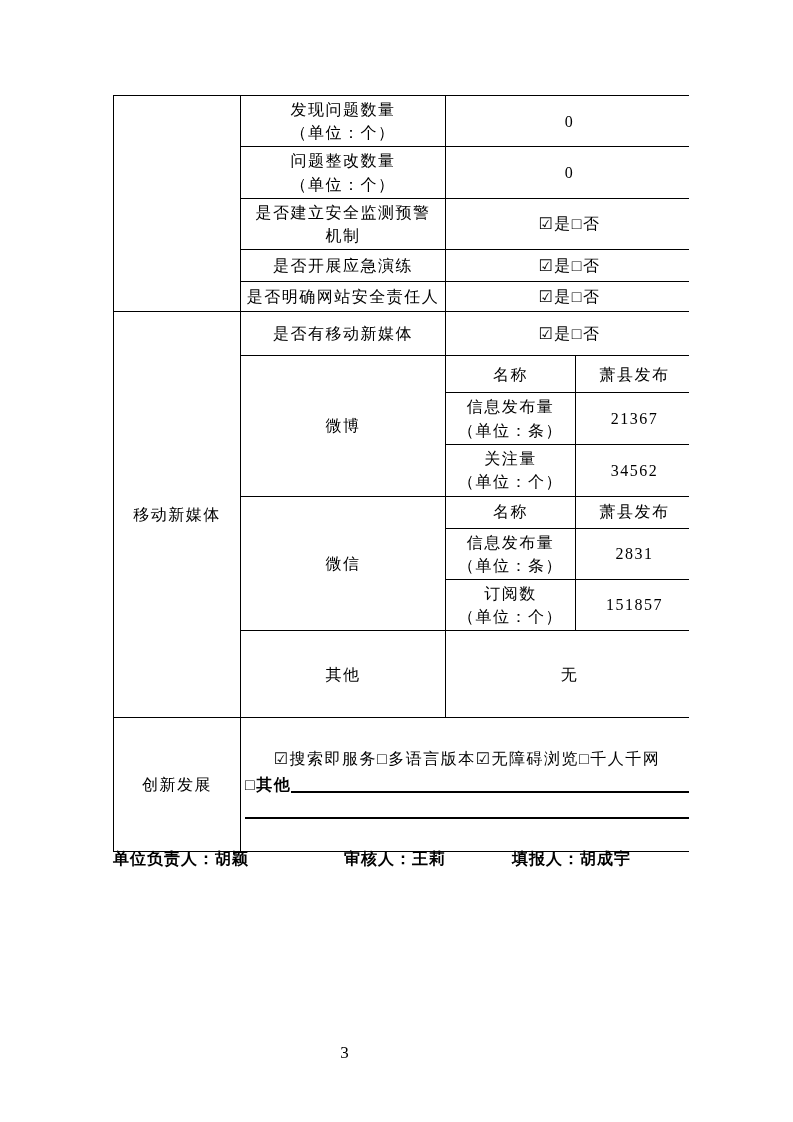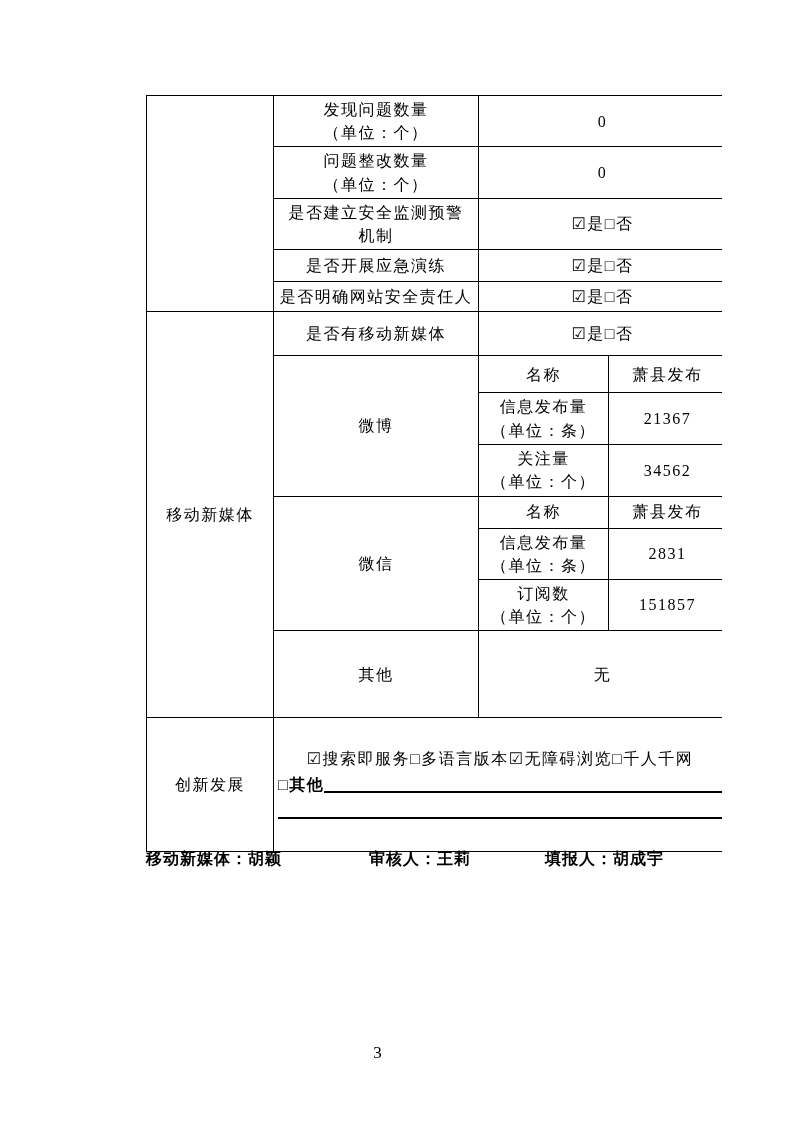--- a/index.html
+++ b/index.html
@@ -5,21 +5,20 @@
   * { box-sizing: border-box; }
   html, body { margin: 0; padding: 0; background: #ffffff; }
   .page {
     position: relative;
     width: 689px;
     height: 1122px;
     background: #ffffff;
     color: #000;
     font-family: "Liberation Serif", "DejaVu Serif", serif;
     overflow: hidden;
-    margin-left: 33px;
   }
   table.report {
     position: absolute;
     left: 113px;
     top: 95px;
     width: 580px;
     border-collapse: collapse;
     table-layout: fixed;
   }
   .report td {
@@ -156,19 +155,19 @@
             <span class="ufill"></span>
           </div>
           <div class="innov-line flexline">
             <span class="ufill"></span>
           </div>
         </td>
       </tr>
     </tbody>
   </table>
 
-  <div class="footer-item" style="left:113px; top:849px">移动新媒体：胡颖</div>
-  <div class="footer-item" style="left:336px; top:849px">审核人：王莉</div>
+  <div class="footer-item" style="left:113px; top:849px">单位负责人：胡颖</div>
+  <div class="footer-item" style="left:344px; top:849px">审核人：王莉</div>
   <div class="footer-item" style="left:512px; top:849px">填报人：胡成宇</div>
 
   <div class="page-number">3</div>
 
 </div>
 
 </body></html>

